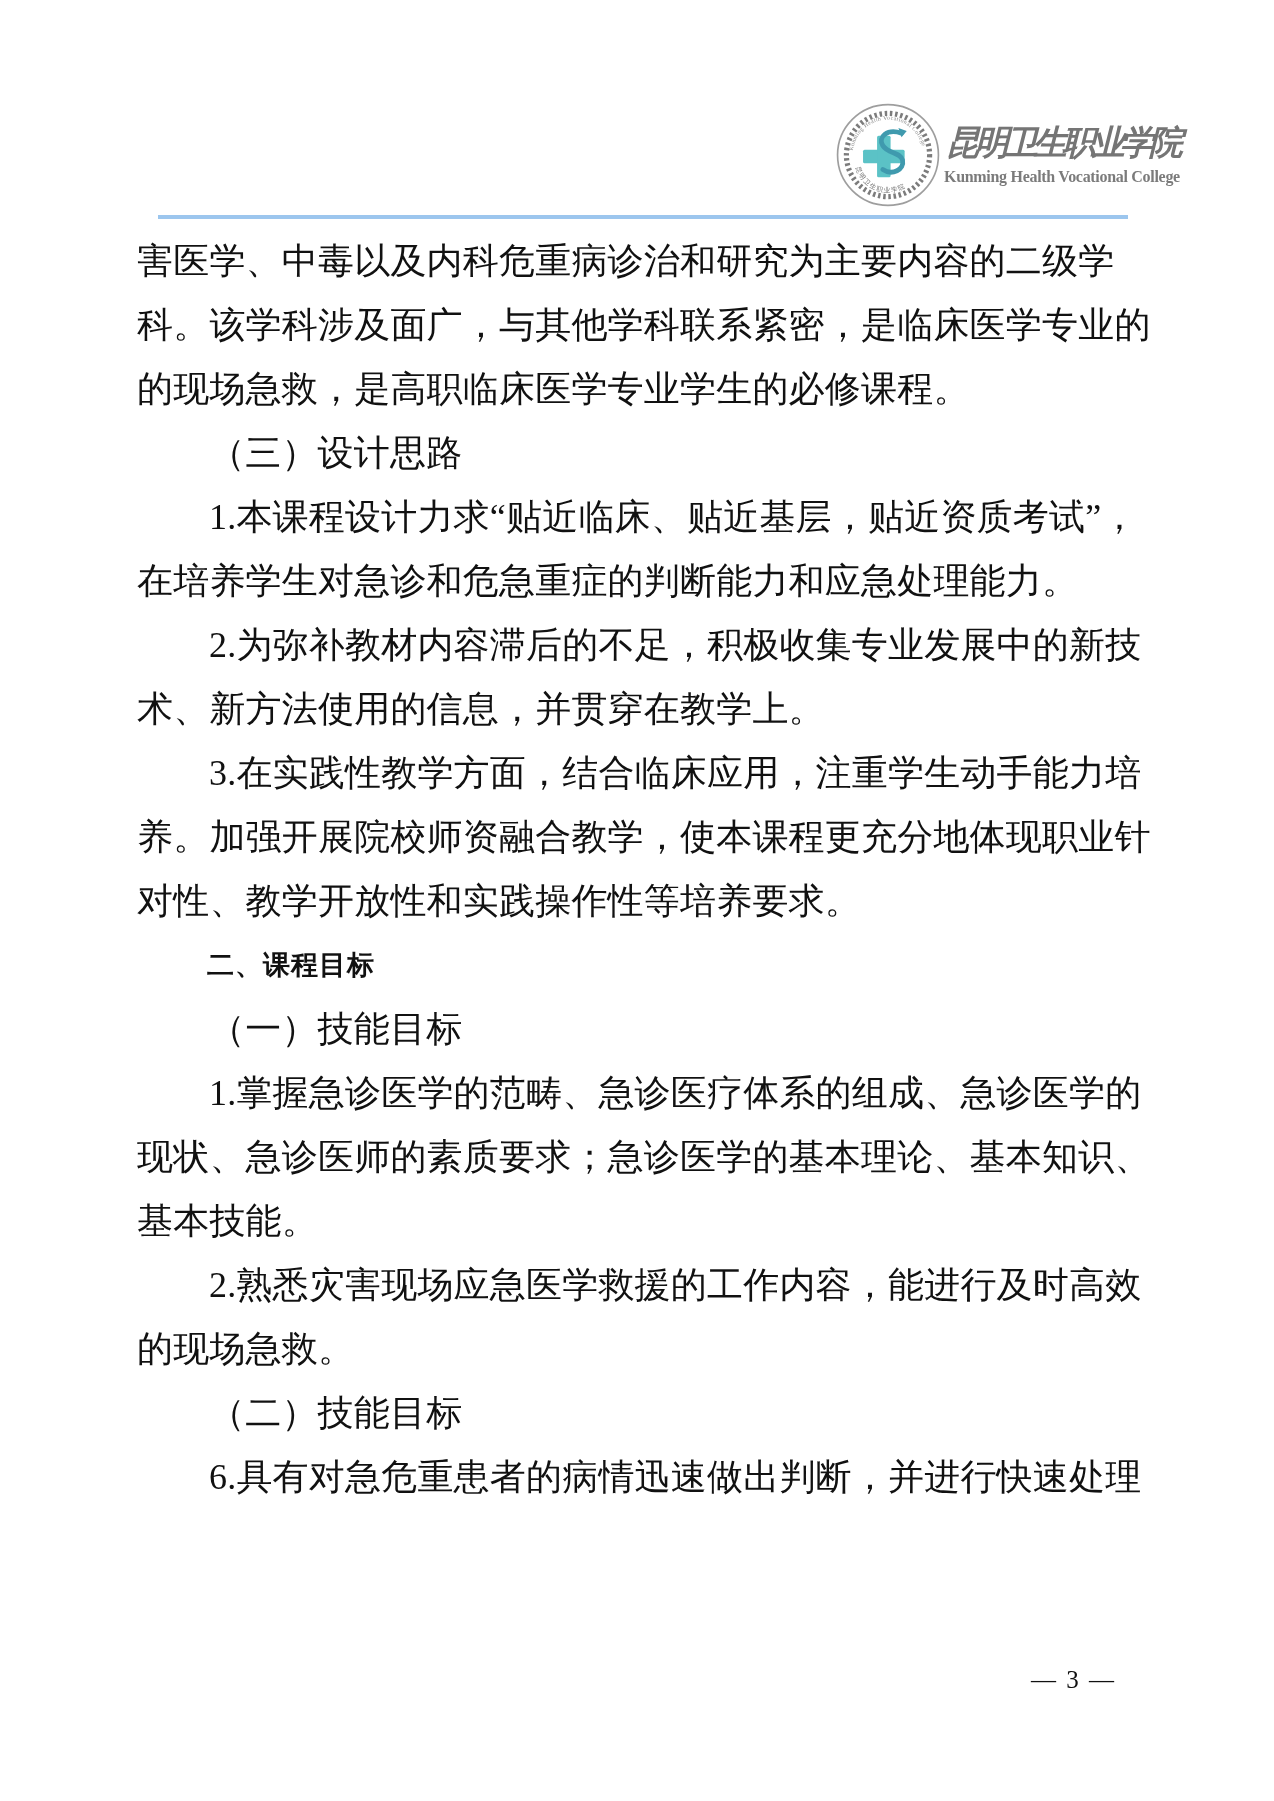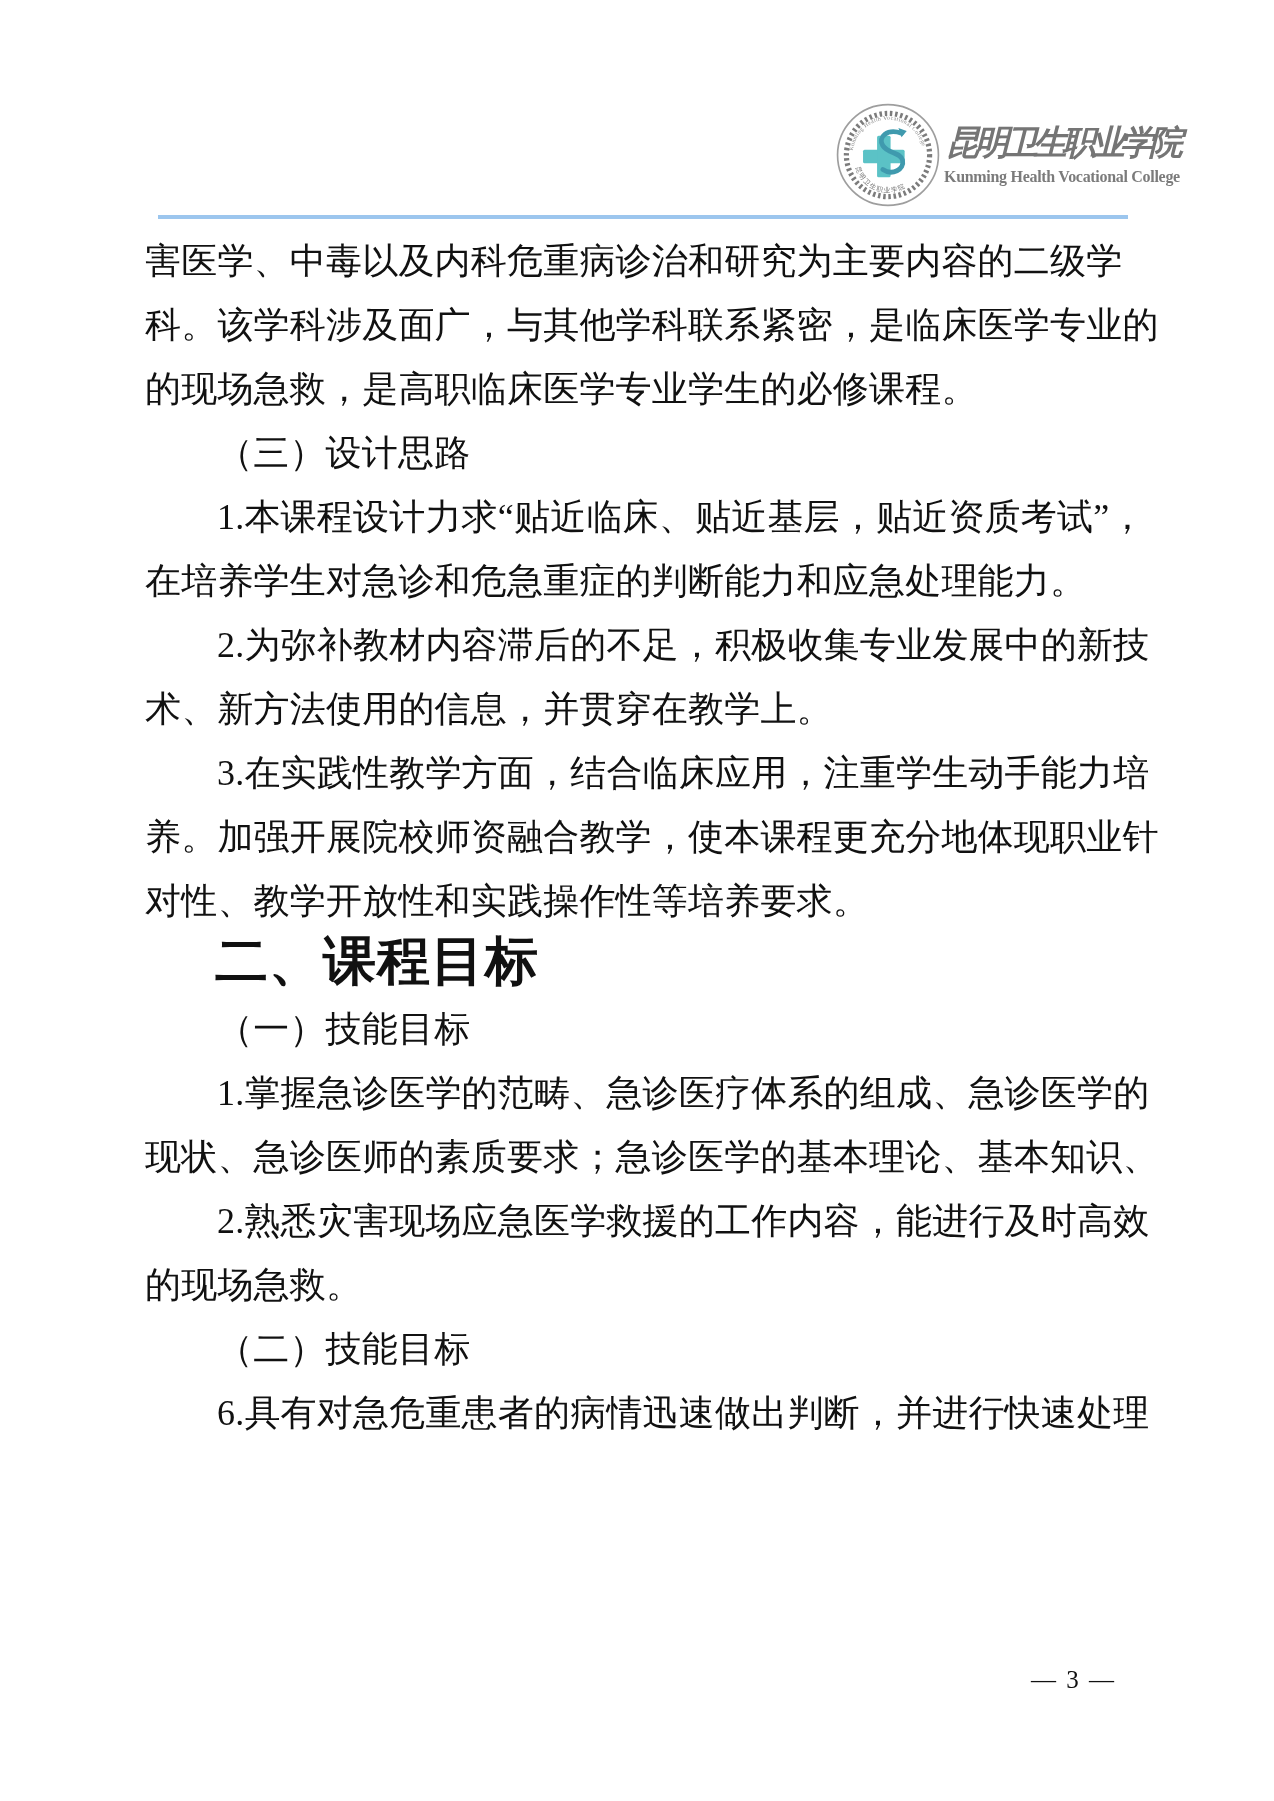--- a/index.html
+++ b/index.html
@@ -26,32 +26,32 @@
     font-family:"Liberation Serif","DejaVu Serif",serif;
     font-weight:700;font-size:16px;letter-spacing:-0.3px;
     color:#7b7b7b;white-space:nowrap;
   }
   .divider{
     position:absolute;left:158px;top:215px;width:970px;height:4px;
     background:#9CC6EE;
   }
   
   .doc{
-    position:absolute;left:145px;top:229px;width:978px;
+    position:absolute;left:137px;top:229px;width:978px;
     font-size:36px;letter-spacing:0.2px;
   }
   .line{
     height:64px;line-height:64px;white-space:nowrap;
   }
   .line.indent{text-indent:72px;}
   .line.sub{text-indent:72px;}
   .line.sub-bold{text-indent:72px;font-weight:400;}
   .line.heading{
-    text-indent:70px;font-weight:700;font-size:53px;
-    font-family:Liberation Mono, monospace;
+    text-indent:70px;font-weight:700;font-size:27px;
+    font-family:Liberation Sans, sans-serif;
     letter-spacing:1px;
   }
   
   .page-number{
     position:absolute;top:1666px;right:158px;
     font-size:25px;letter-spacing:2px;color:#111;
     font-family:"Liberation Serif","DejaVu Serif",serif;
     white-space:nowrap;
   }
 </style>
@@ -104,20 +104,21 @@
       <div class="line body">在培养学生对急诊和危急重症的判断能力和应急处理能力。</div>
       <div class="line indent">2.为弥补教材内容滞后的不足，积极收集专业发展中的新技</div>
       <div class="line body">术、新方法使用的信息，并贯穿在教学上。</div>
       <div class="line indent">3.在实践性教学方面，结合临床应用，注重学生动手能力培</div>
       <div class="line body">养。加强开展院校师资融合教学，使本课程更充分地体现职业针</div>
       <div class="line body">对性、教学开放性和实践操作性等培养要求。</div>
       <div class="line heading">二、课程目标</div>
       <div class="line sub">（一）技能目标</div>
       <div class="line indent">1.掌握急诊医学的范畴、急诊医疗体系的组成、急诊医学的</div>
       <div class="line body">现状、急诊医师的素质要求；急诊医学的基本理论、基本知识、</div>
+      <div class="line body">基本技能。</div>
       <div class="line indent">2.熟悉灾害现场应急医学救援的工作内容，能进行及时高效</div>
       <div class="line body">的现场急救。</div>
       <div class="line sub">（二）技能目标</div>
       <div class="line indent">6.具有对急危重患者的病情迅速做出判断，并进行快速处理</div>
     </div>
 
   <div class="page-number">— 3 —</div>
 
 </div>
 

